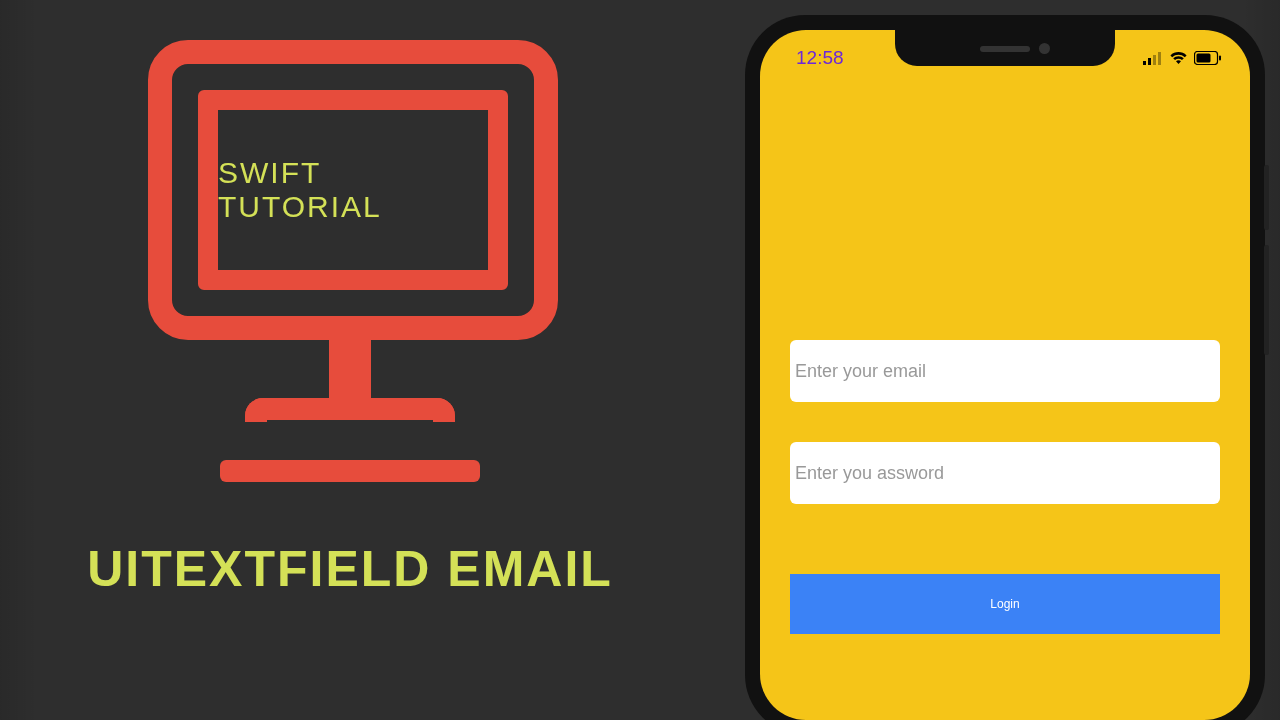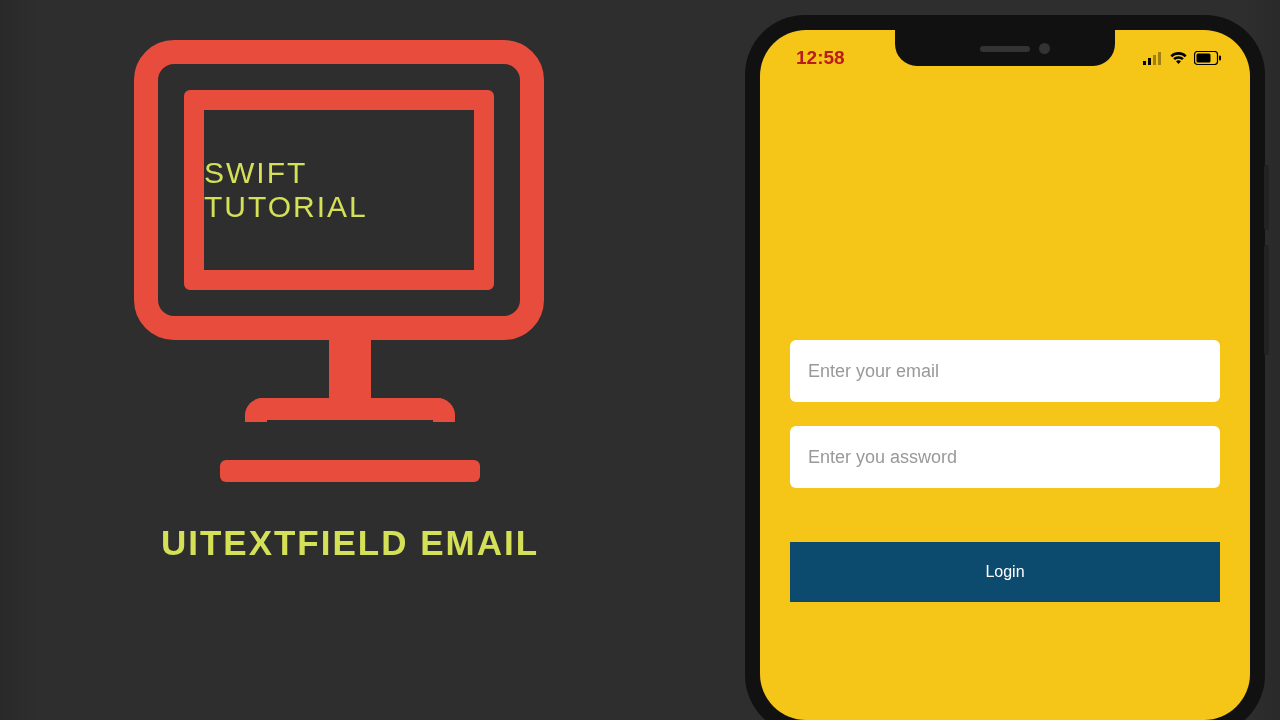--- a/index.html
+++ b/index.html
@@ -34,21 +34,21 @@
       width: 440px;
       height: 420px;
     }
     .monitor-outer {
       width: 410px;
       height: 300px;
       border: 24px solid #e74c3c;
       border-radius: 40px;
       position: absolute;
       top: 0;
-      left: 4px;
+      left: 18px;
       display: flex;
       align-items: center;
       justify-content: center;
     }
     .monitor-inner {
       width: 310px;
       height: 200px;
       border: 20px solid #e74c3c;
       border-radius: 6px;
       display: flex;
@@ -91,24 +91,25 @@
       height: 22px;
       background: #e74c3c;
       border-radius: 6px;
     }
     .title-block {
       margin-top: 60px;
       text-align: center;
     }
     .title-line {
       color: #d4e157;
-      font-size: 35px;
+      font-size: 50px;
       font-weight: 700;
       letter-spacing: 2px;
       line-height: 1.3;
+      margin-top: 17px;
     }
     
     .phone {
       position: absolute;
       right: 15px;
       top: 15px;
       width: 520px;
       height: 720px;
       background: #111;
       border-radius: 60px;
@@ -167,22 +168,22 @@
       display: flex;
       justify-content: space-between;
       align-items: center;
       padding: 14px 28px 0 36px;
       height: 42px;
       position: relative;
       z-index: 5;
     }
     .status-time {
       font-size: 19px;
-      font-weight: 700;
-      color: #b91c1c;
+      font-weight: 400;
+      color: #6d28d9;
     }
     .status-icons {
       display: flex;
       align-items: center;
       gap: 6px;
     }
     .signal-icon, .wifi-icon, .battery-icon {
       display: inline-flex;
     }
     .form-area {
@@ -191,37 +192,37 @@
       left: 0;
       right: 0;
       padding: 0 30px;
     }
     .input-field {
       width: 100%;
       height: 62px;
       background: #fff;
       border: none;
       border-radius: 6px;
-      padding: 0 18px;
+      padding: 0 5px;
       font-size: 18px;
       color: #333;
-      margin-bottom: 24px;
+      margin-bottom: 40px;
       font-family: inherit;
       outline: none;
     }
     .input-field::placeholder {
       color: #999;
     }
     .login-button {
       width: 100%;
       height: 60px;
-      background: #0c4a6e;
+      background: #3b82f6;
       border: none;
       color: #fff;
-      font-size: 16px;
+      font-size: 12px;
       font-weight: 400;
       border-radius: 0px;
       margin-top: 30px;
       cursor: pointer;
       font-family: inherit;
     }
   </style>
 </head>
 <body>
 

